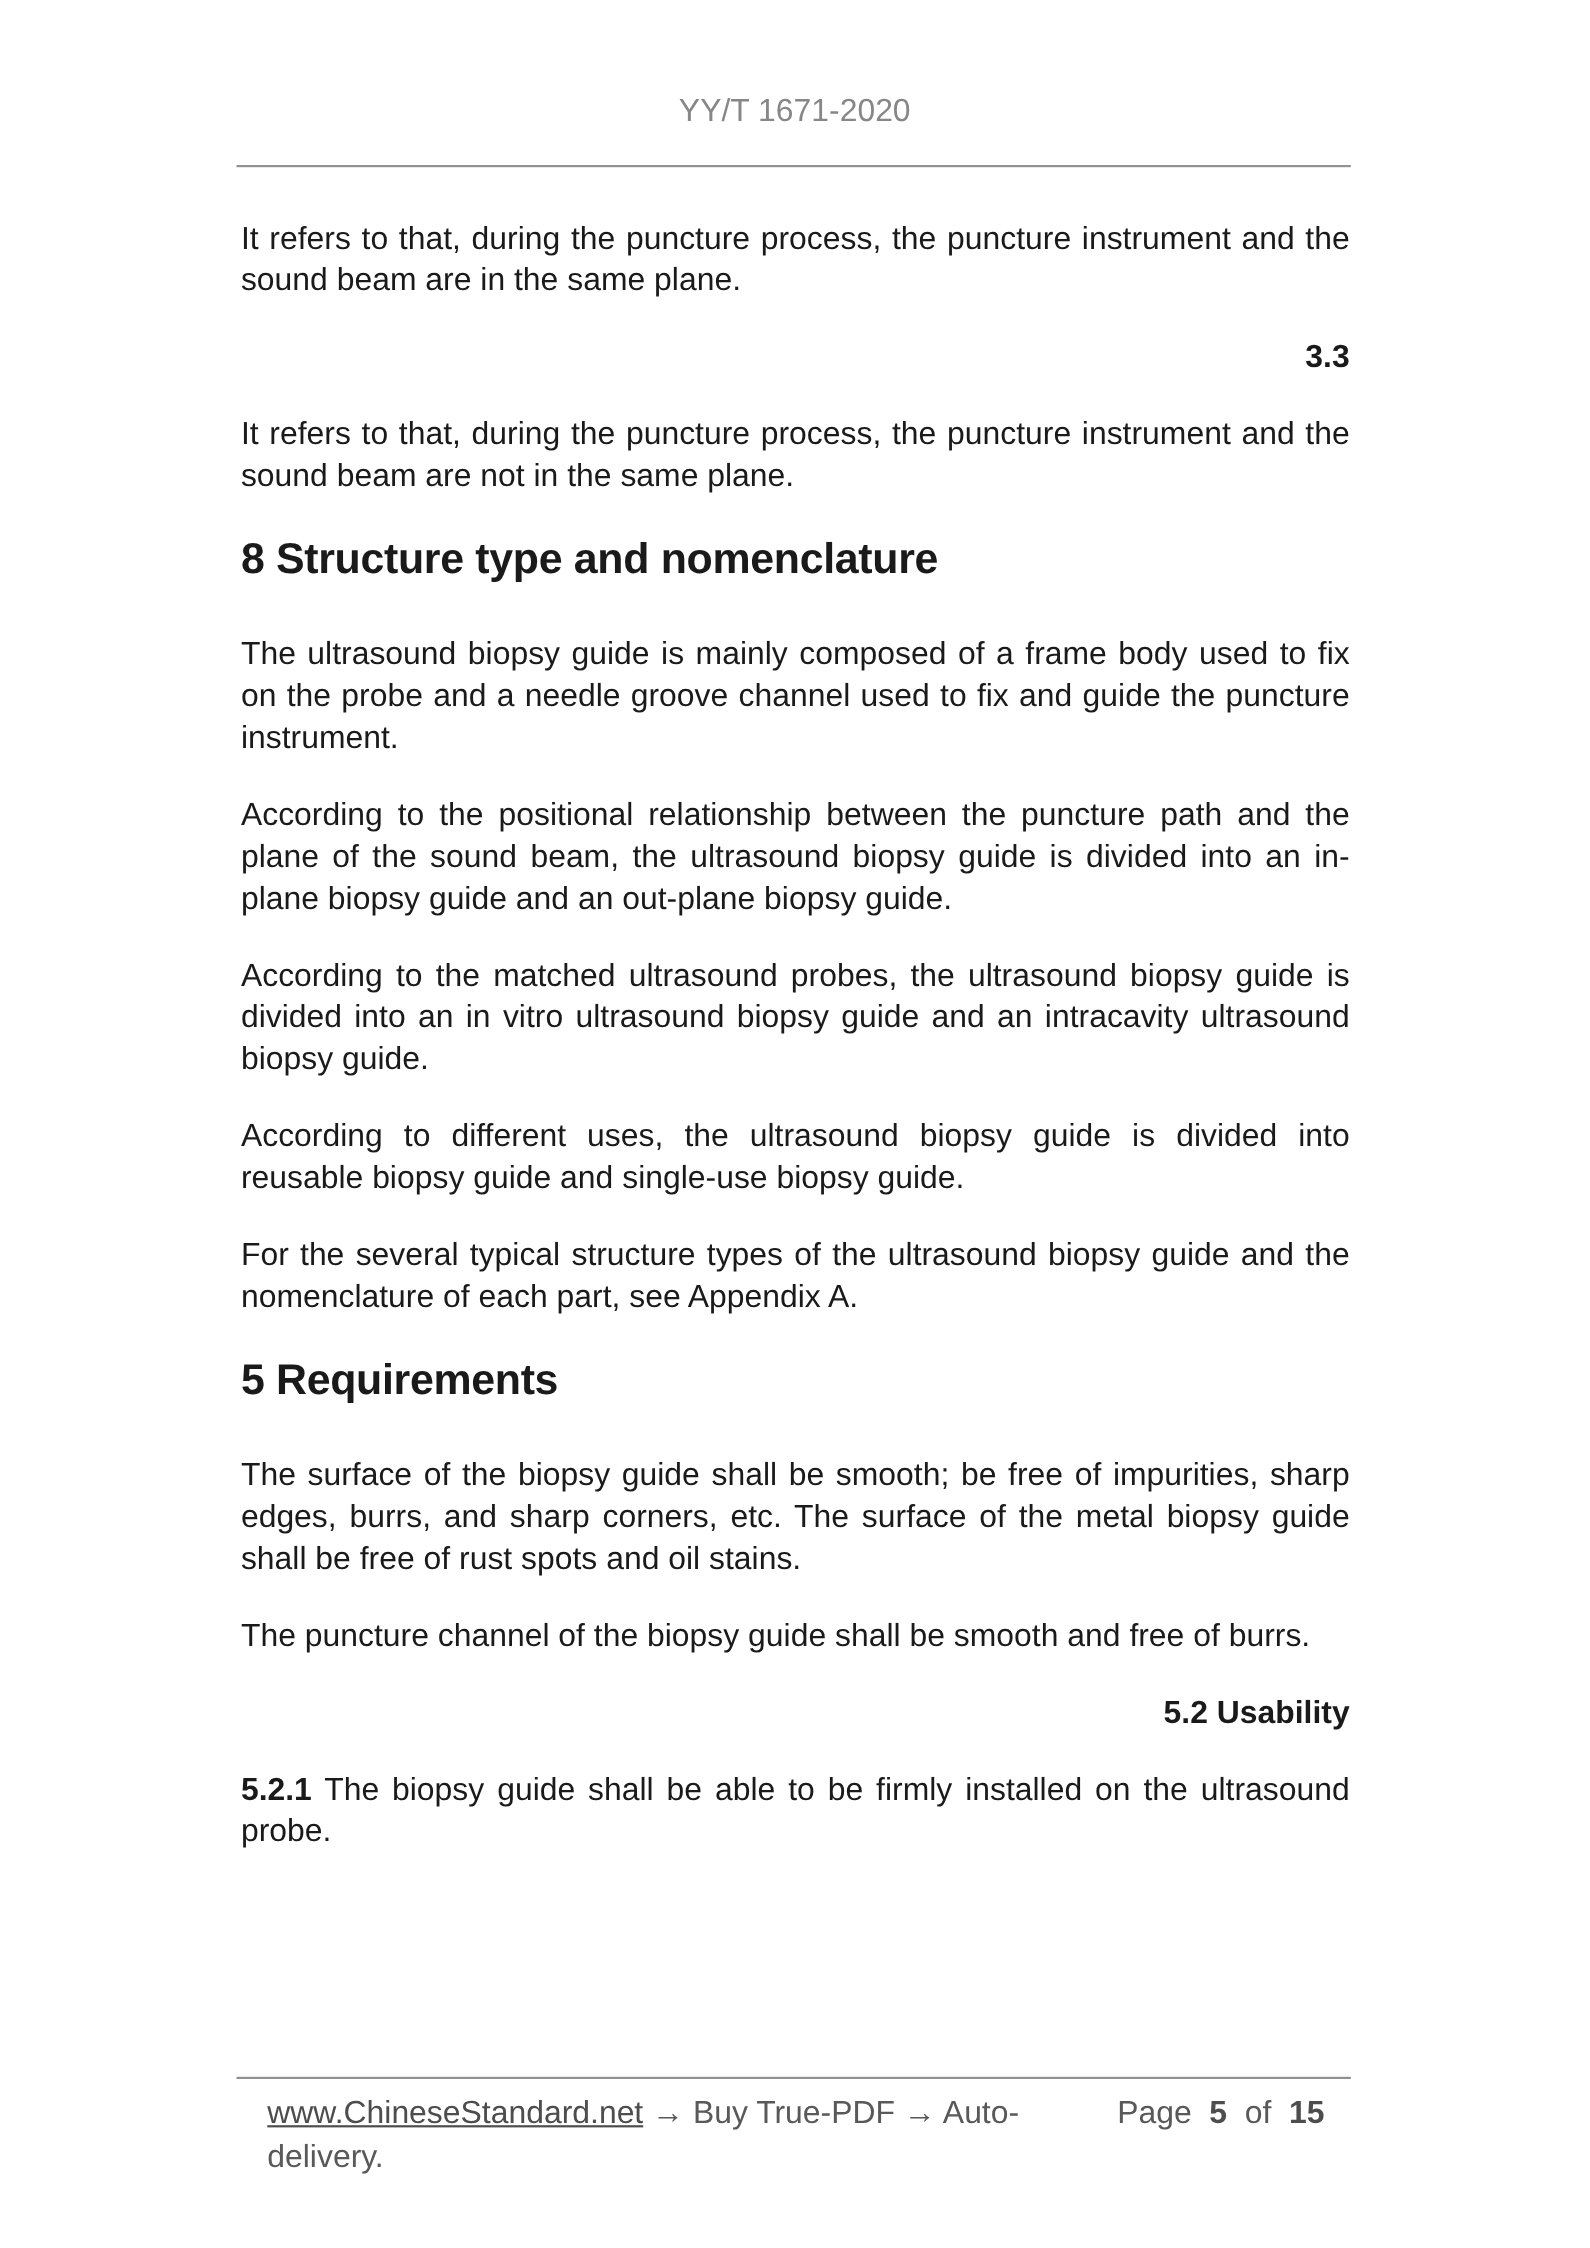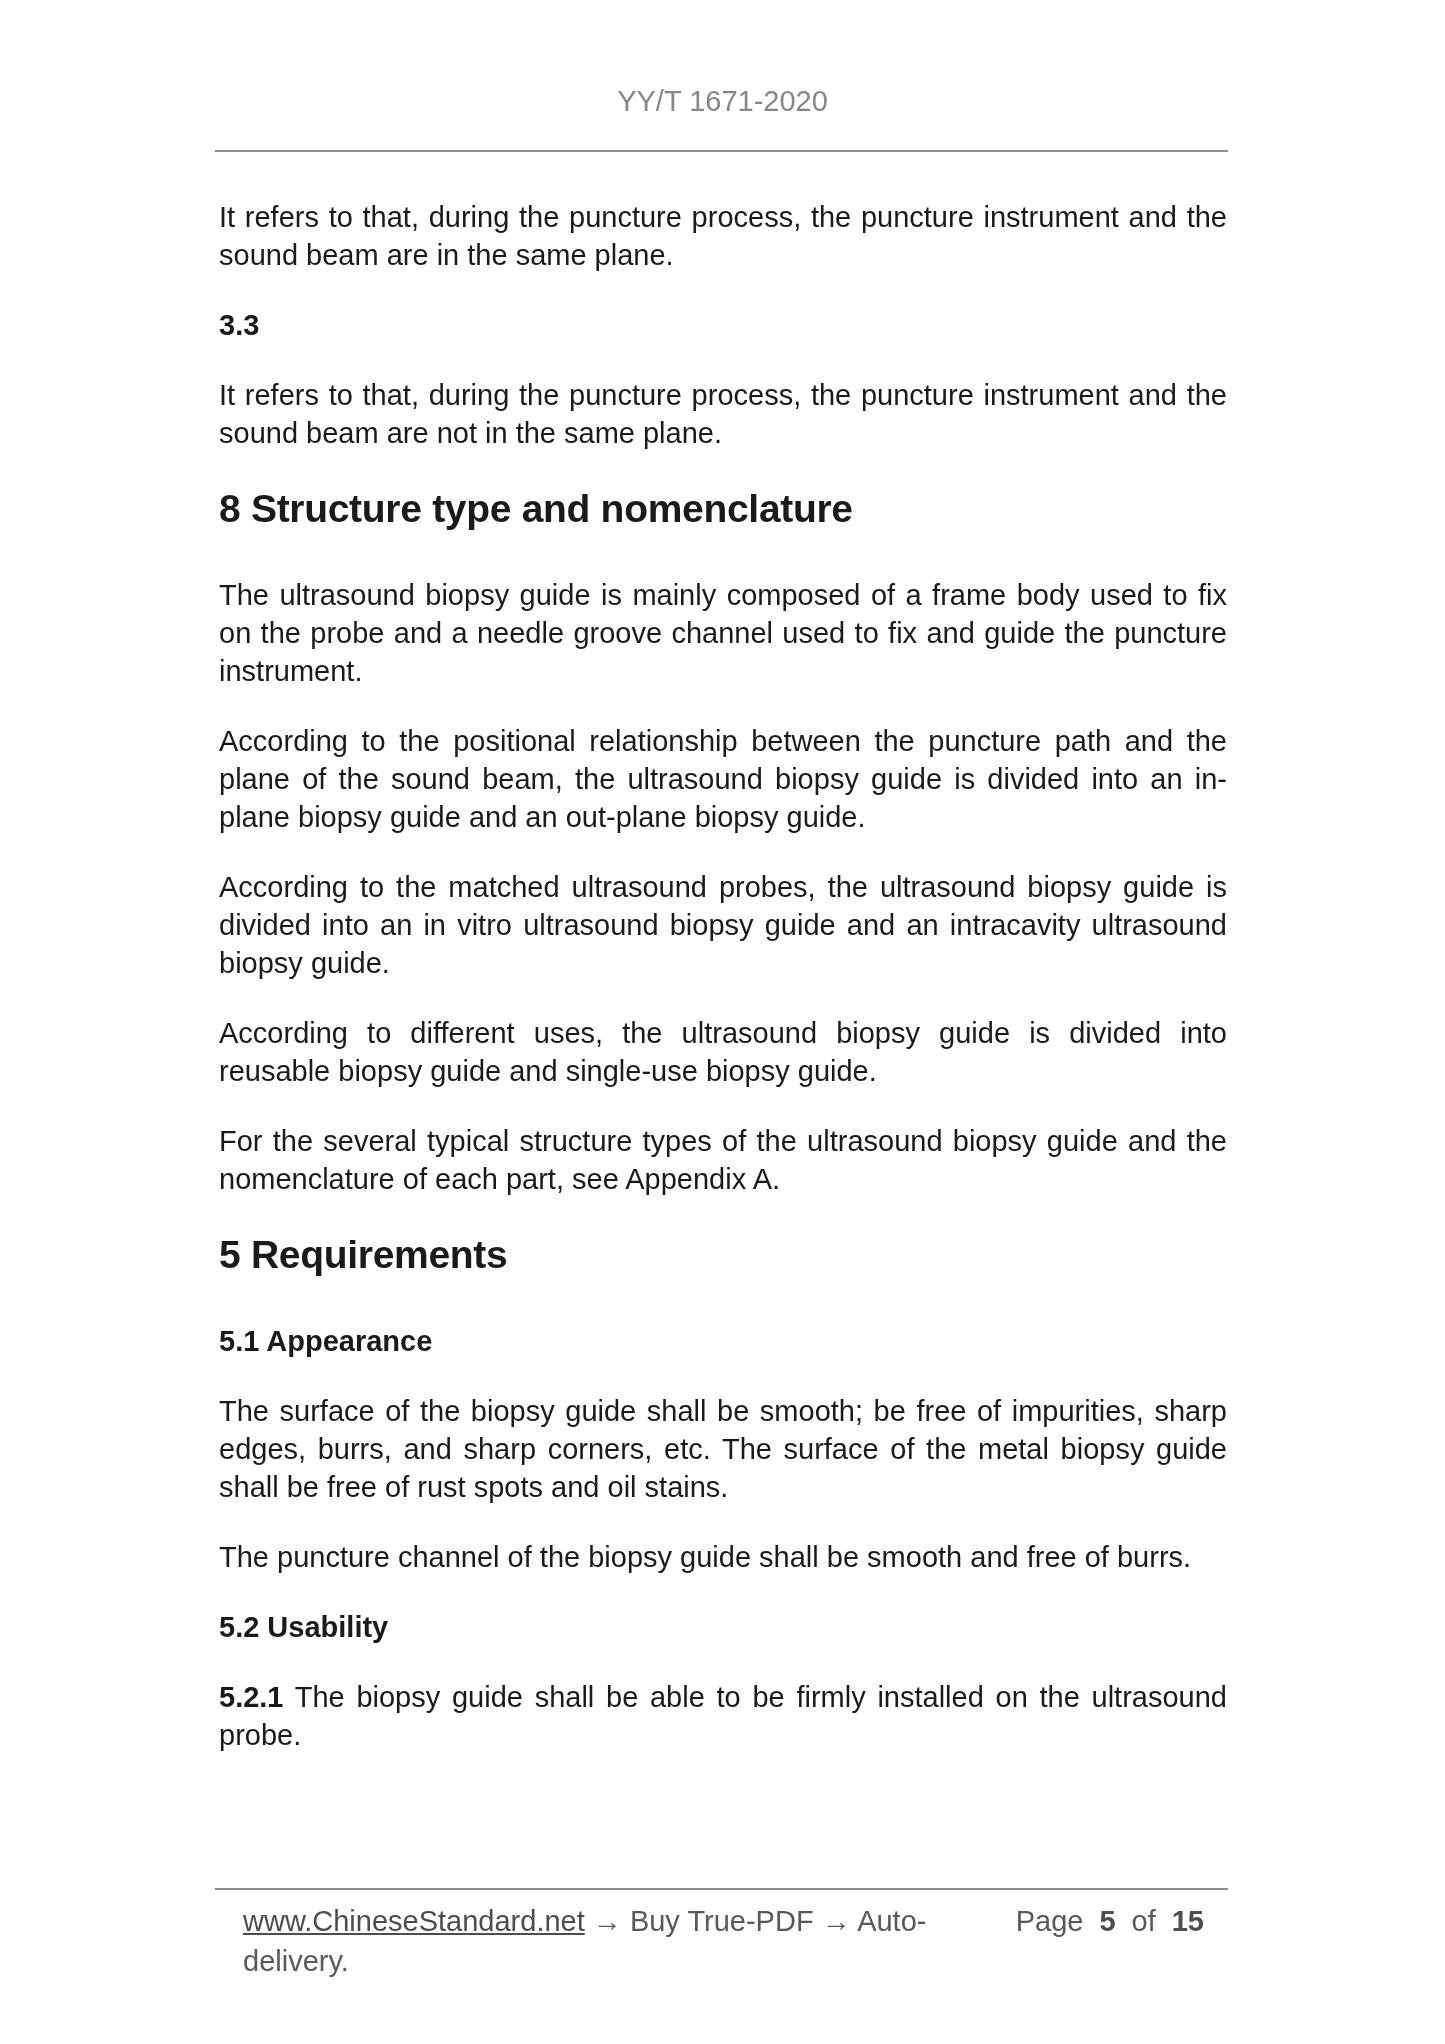--- a/index.html
+++ b/index.html
@@ -47,20 +47,21 @@
     line-height: 38px;
     text-align: justify;
     margin: 0 0 32px 0;
   }
   .para:last-child { margin-bottom: 0; }
   .subhead {
     font-size: 29px;
     line-height: 38px;
     font-weight: bold;
     margin: 0 0 32px 0;
+    text-align: right;
   }
   .bighead {
     font-size: 39px;
     line-height: 50px;
     font-weight: bold;
     margin: 0 0 42px 0;
     letter-spacing: -0.3px;
   }
   .runin { font-weight: bold; }
   
@@ -123,21 +124,20 @@
     <p class="para">According to the positional relationship between the puncture path and the plane of the sound beam, the ultrasound biopsy guide is divided into an in-plane biopsy guide and an out-plane biopsy guide.</p>
 
     <p class="para">According to the matched ultrasound probes, the ultrasound biopsy guide is divided into an in vitro ultrasound biopsy guide and an intracavity ultrasound biopsy guide.</p>
 
     <p class="para">According to different uses, the ultrasound biopsy guide is divided into reusable biopsy guide and single-use biopsy guide.</p>
 
     <p class="para">For the several typical structure types of the ultrasound biopsy guide and the nomenclature of each part, see Appendix A.</p>
 
     <h2 class="bighead">5 Requirements</h2>
 
-    <h3 class="subhead">5.1 Appearance</h3>
 
     <p class="para">The surface of the biopsy guide shall be smooth; be free of impurities, sharp edges, burrs, and sharp corners, etc. The surface of the metal biopsy guide shall be free of rust spots and oil stains.</p>
 
     <p class="para">The puncture channel of the biopsy guide shall be smooth and free of burrs.</p>
 
     <h3 class="subhead">5.2 Usability</h3>
 
     <p class="para"><b class="runin">5.2.1</b> <span>The biopsy guide shall be able to be firmly installed on the ultrasound probe.</span></p>
 
   </div>

